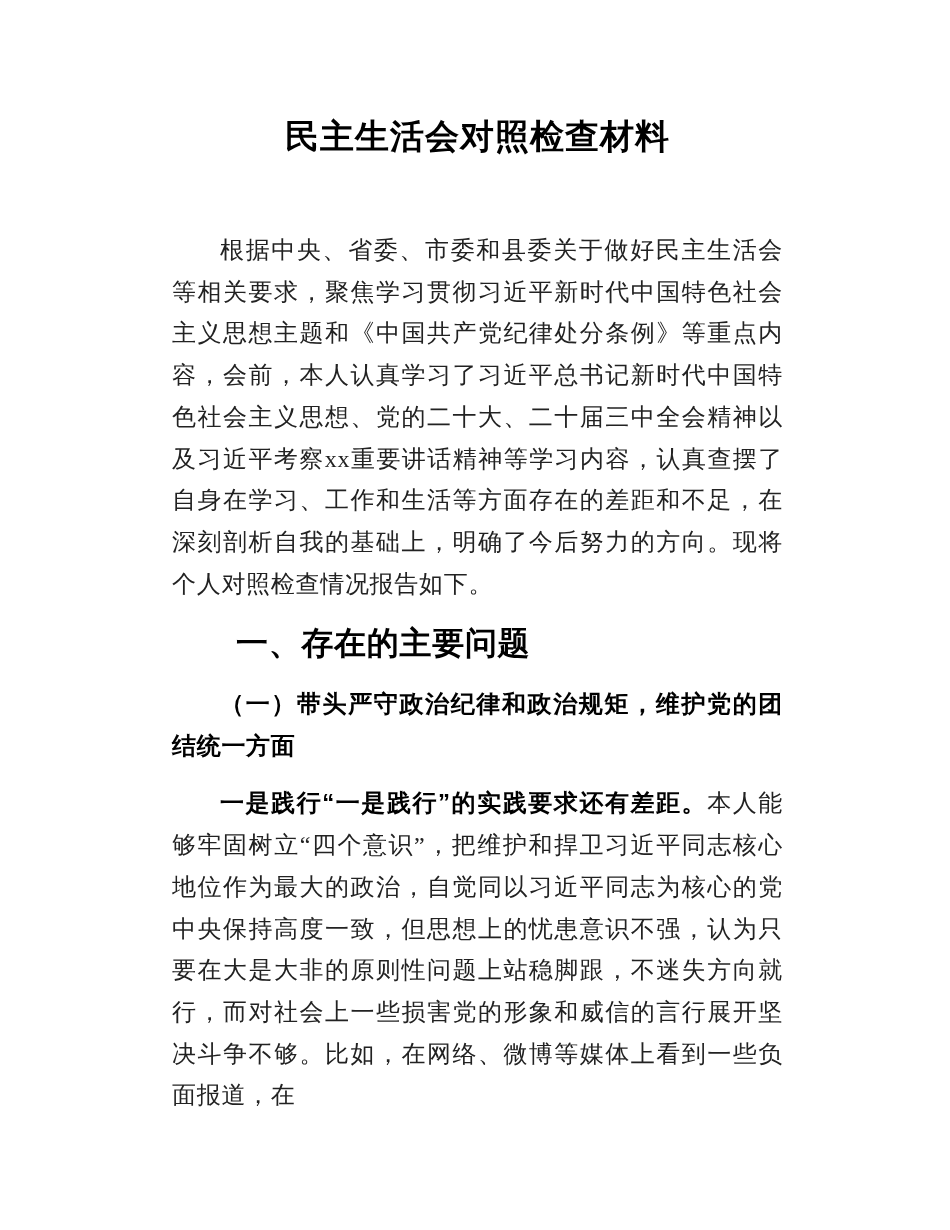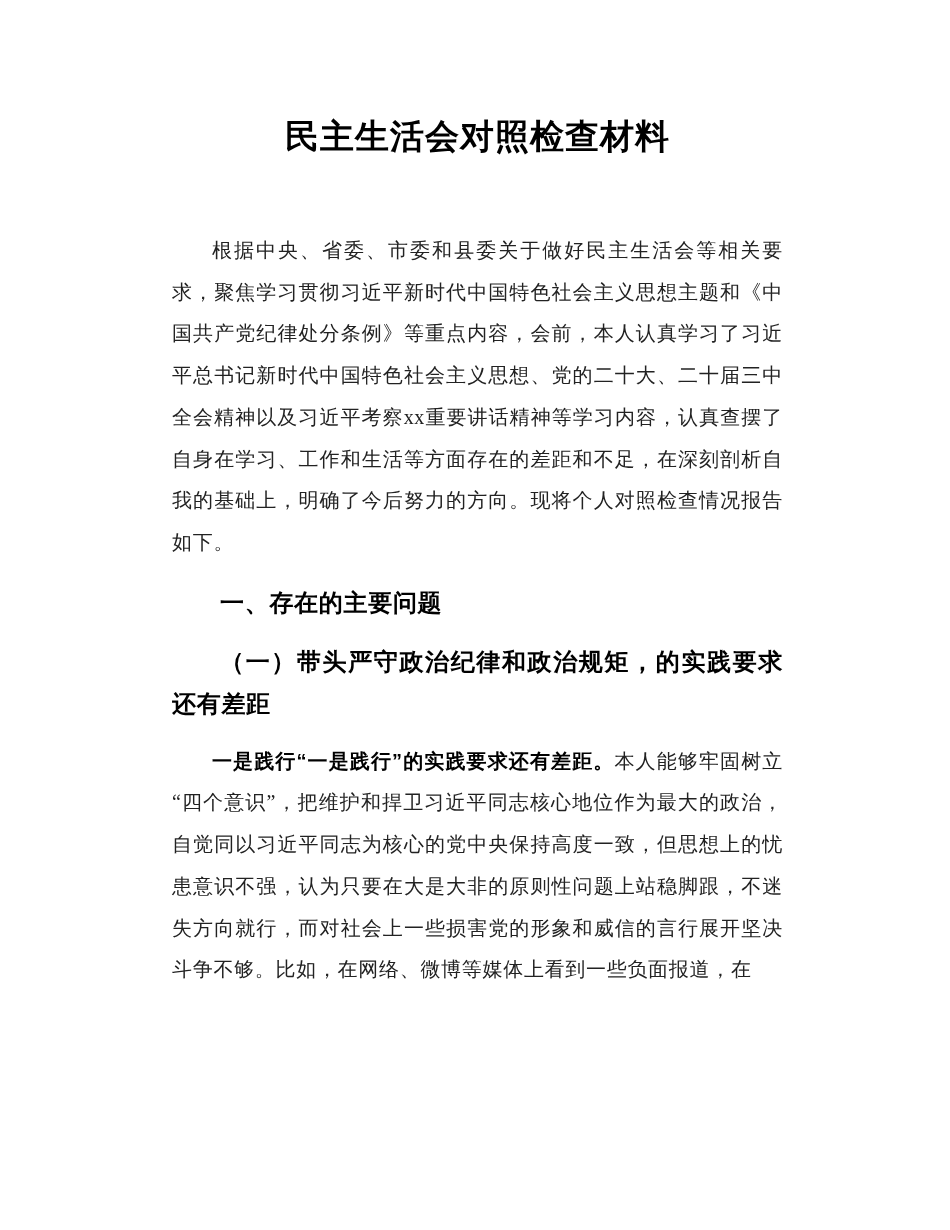--- a/index.html
+++ b/index.html
@@ -29,32 +29,32 @@
     font-weight: bold;
     font-size: 34px;
     line-height: 46px;
     letter-spacing: 1px;
     text-align: center;
     color: var(--heading);
     margin: 0 0 70px 0;
   }
   .body-para {
     font-family: "Liberation Serif", serif;
-    font-size: 20px;
+    font-size: 24px;
     line-height: 41.7px;
     letter-spacing: 0.7px;
     color: var(--text);
     text-align: justify;
     text-indent: 2em;
     margin: 16px 0 0 0;
   }
   .heading-1 {
     font-family: "Liberation Sans", sans-serif;
     font-weight: bold;
-    font-size: 24px;
+    font-size: 32px;
     line-height: 41.7px;
     letter-spacing: 0.7px;
     color: var(--heading);
     text-indent: 2em;
     margin: 18px 0 0 0;
   }
   .heading-2 {
     font-family: "Liberation Sans", sans-serif;
     font-weight: bold;
     font-size: 24px;
@@ -75,17 +75,17 @@
 <body>
 
 <div class="page">
 
   <h1 class="doc-title">民主生活会对照检查材料</h1>
 
   <p class="body-para">根据中央、省委、市委和县委关于做好民主生活会等相关要求，聚焦学习贯彻习近平新时代中国特色社会主义思想主题和《中国共产党纪律处分条例》等重点内容，会前，本人认真学习了习近平总书记新时代中国特色社会主义思想、党的二十大、二十届三中全会精神以及习近平考察xx重要讲话精神等学习内容，认真查摆了自身在学习、工作和生活等方面存在的差距和不足，在深刻剖析自我的基础上，明确了今后努力的方向。现将个人对照检查情况报告如下。</p>
 
   <h2 class="heading-1">一、存在的主要问题</h2>
 
-  <h3 class="heading-2">（一）带头严守政治纪律和政治规矩，的实践要求还有差距</h3>
+  <h3 class="heading-2">（一）带头严守政治纪律和政治规矩，维护党的团结统一方面</h3>
 
   <p class="body-para"><span class="lead-bold">一是践行“一是践行”的实践要求还有差距。</span><span>本人能够牢固树立“四个意识”，把维护和捍卫习近平同志核心地位作为最大的政治，自觉同以习近平同志为核心的党中央保持高度一致，但思想上的忧患意识不强，认为只要在大是大非的原则性问题上站稳脚跟，不迷失方向就行，而对社会上一些损害党的形象和威信的言行展开坚决斗争不够。比如，在网络、微博等媒体上看到一些负面报道，在</span></p>
 
 </div>
 
 </body></html>

